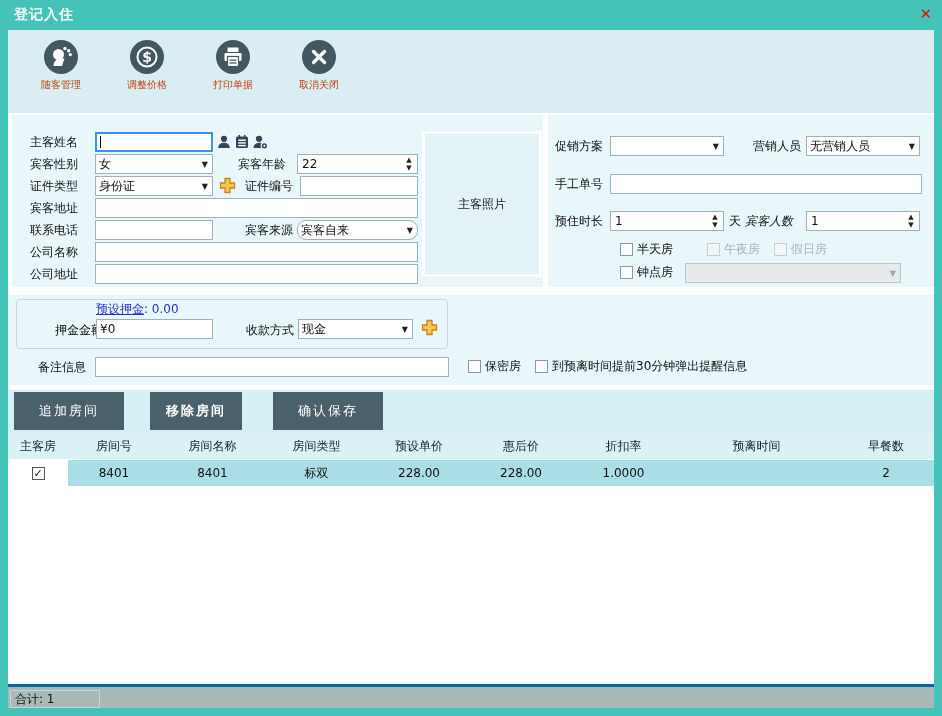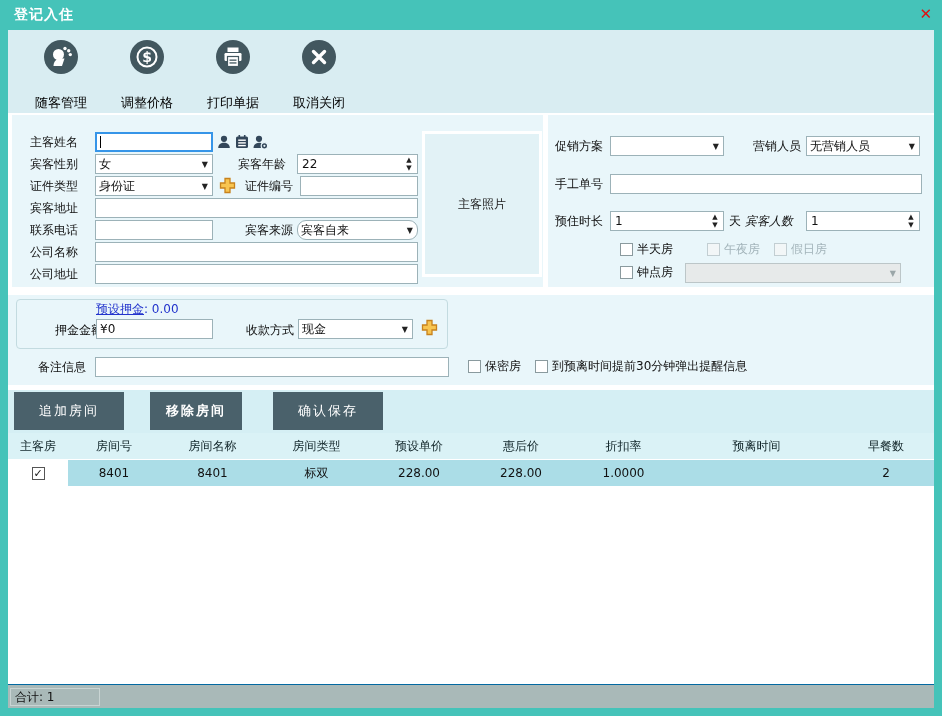--- a/index.html
+++ b/index.html
@@ -12,21 +12,21 @@
   
   .titlebar{position:absolute;left:0;top:0;width:942px;height:30px;background:#45c3b9;}
   .titlebar .title{position:absolute;left:14px;top:6px;font-size:14px;font-weight:bold;color:#fff;letter-spacing:1px;}
   .titlebar .close{position:absolute;right:10px;top:5px;font-size:15px;font-weight:bold;color:#e01010;cursor:pointer;line-height:18px;}
   
   .inner{position:absolute;left:8px;top:30px;width:926px;height:678px;background:#ffffff;}
   
   .toolbar{position:absolute;left:0;top:0;width:926px;height:83px;background:#d9edf2;}
   .tool{position:absolute;top:10px;width:70px;text-align:center;cursor:pointer;}
   .tool .circle{width:34px;height:34px;margin:0 auto;}
-  .tool .tlabel{margin-top:20px;font-size:13px;color:#000000;white-space:nowrap;}
+  .tool .tlabel{margin-top:4px;font-size:10px;color:#c2410c;white-space:nowrap;}
   
   .panel{position:absolute;background:#e9f6fa;}
   .panel-left{left:4px;top:85px;width:531px;height:172px;}
   .panel-right{left:540px;top:85px;width:386px;height:172px;}
   .lbl{position:absolute;height:20px;line-height:20px;color:#111;white-space:nowrap;}
   .ctl{position:absolute;height:20px;box-sizing:border-box;background:#fff;border:1px solid #9cb2b8;line-height:18px;}
   .inp{padding-left:3px;}
   .inp.focus{border:2px solid #3695e8;line-height:16px;}
   .caret{position:absolute;left:3px;top:2px;width:1px;height:12px;background:#000;}
   .dd{padding-left:3px;cursor:pointer;}
@@ -60,21 +60,21 @@
   
   .thead{position:absolute;left:0;top:403px;width:926px;height:26px;background:#daf2f6;}
   .trow{position:absolute;left:0;top:430px;width:926px;height:26px;background:#abdde7;cursor:pointer;}
   .cell{position:absolute;top:0;height:26px;line-height:26px;text-align:center;overflow:hidden;white-space:nowrap;}
   .thead .cell{color:#102428;}
   .trow .cell-check{background:#ffffff;}
   .rowcb{display:inline-block;width:13px;height:13px;box-sizing:border-box;background:#fff;
     border:1px solid #555;vertical-align:middle;line-height:11px;font-size:11px;font-weight:bold;
     color:#111;text-align:center;cursor:pointer;}
   
-  .statusbar{position:absolute;left:0;top:654px;width:926px;height:24px;background:#a9b9b8;border-top:1px solid #0369a1;box-sizing:border-box;}
+  .statusbar{position:absolute;left:0;top:654px;width:926px;height:24px;background:#a9b9b8;border-top:3px solid #0369a1;box-sizing:border-box;}
   .total-box{position:absolute;left:2px;top:3px;width:90px;height:18px;box-sizing:border-box;
     border:1px solid #c9d4d3;line-height:16px;padding-left:4px;color:#111;}
   .unit{position:absolute;height:20px;line-height:20px;}
 </style>
 </head>
 <body>
 
 <div class="titlebar">
   <span class="title">登记入住</span>
   <span class="close">✕</span>

